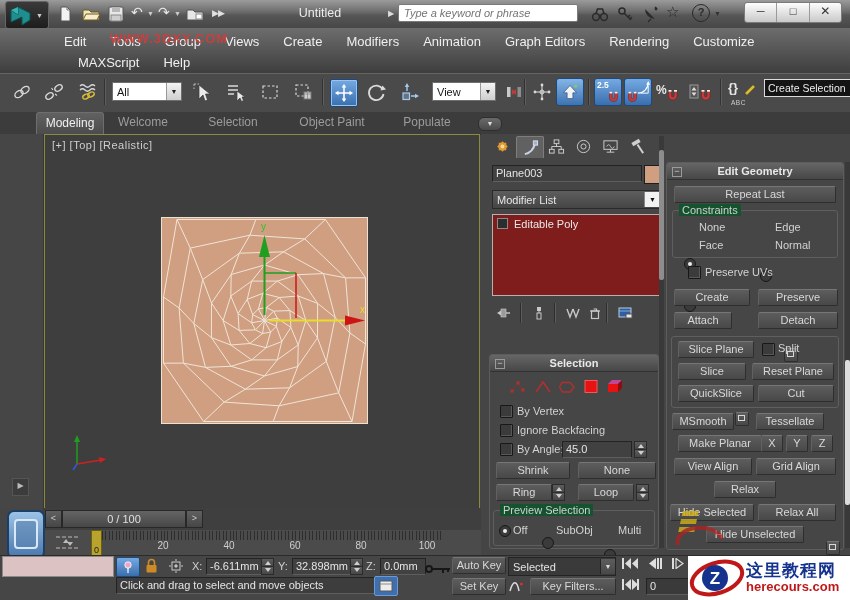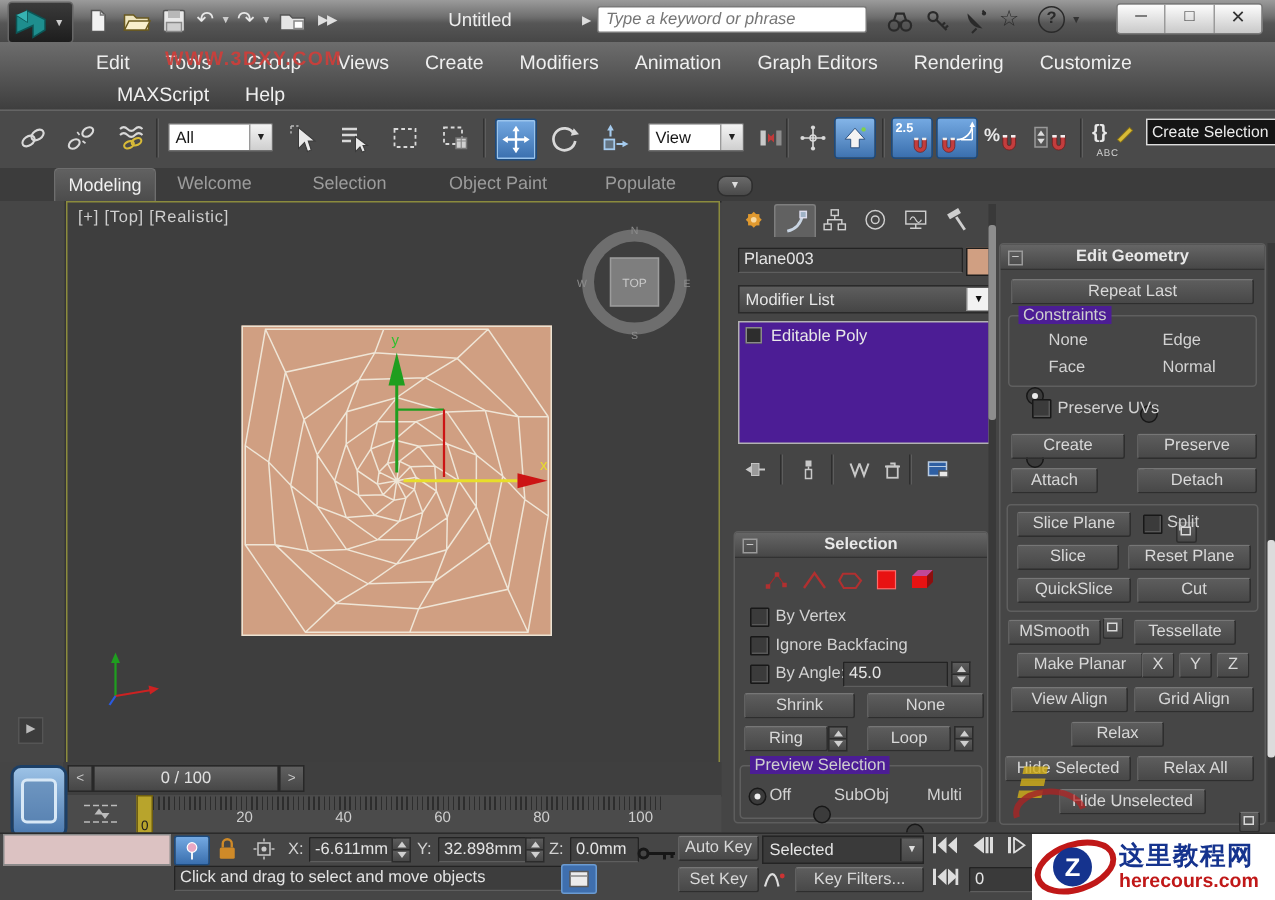--- a/index.html
+++ b/index.html
@@ -30,21 +30,21 @@
   .lbl{font-size:11px;color:#d2d2d2;white-space:nowrap}
 
   
   .roll{border:1px solid #5d5d5d;border-radius:3px;background:#464646}
   .rollh{background:linear-gradient(#666,#474747);border-bottom:1px solid #323232;font-weight:bold;
          font-size:11px;color:#e8e8e8;text-align:center;height:16px;line-height:16px;position:relative;
          border-radius:2px 2px 0 0}
   .rollh .minus{position:absolute;left:5px;top:4px;width:8px;height:8px;border:1px solid #9a9a9a;
          font-size:9px;line-height:6px;text-align:center;color:#ccc;font-weight:normal}
   .grp{border:1px solid #5f5f5f;border-radius:3px;position:absolute}
-  .glabel{position:absolute;top:-7px;left:6px;background:#4c1d95;padding:0 3px;font-size:11px;color:#cfcfcf}
+  .glabel{position:absolute;top:-7px;left:6px;background:#14532d;padding:0 3px;font-size:11px;color:#cfcfcf}
 
   
   .titlebar{left:0;top:0;width:850px;height:28px;background:linear-gradient(#9b9b9b,#6f6f6f 40%,#565656 55%,#474747)}
   .menubar{left:0;top:28px;width:850px;height:45px;background:linear-gradient(#6d6d6d,#3e3e3e)}
   .menurow{position:absolute;display:flex;height:20px;align-items:center}
   .menuitem{padding:0 12px;font-size:13px;color:#efefef}
   .toolbar{left:0;top:73px;width:850px;height:39px;background:#4a4a4a;border-top:1px solid #646464;border-bottom:1px solid #2c2c2c}
   .tbtn{position:absolute;width:28px;height:28px;top:78px;display:flex;align-items:center;justify-content:center;border-radius:2px}
   .tbtn.on{background:linear-gradient(#74a9e2,#3a6fae);border:1px solid #1d4a7c;box-shadow:inset 0 0 0 1px #9ac4ec;width:26px;height:26px}
   .vsep{position:absolute;top:79px;width:1px;height:26px;background:#323232;box-shadow:1px 0 0 #5e5e5e}
@@ -60,21 +60,21 @@
   .viewport{left:44px;top:134px;width:434px;height:373px;background:#3e3e3e;border:1px solid #8b8b3d}
   .vplabel{position:absolute;left:7px;top:4px;color:#cfcfcf;font-size:11px;letter-spacing:.5px}
   .leftstrip{left:0;top:134px;width:43px;height:374px;background:#464646;border-right:1px solid #353535}
 
   .plane{position:absolute;left:116px;top:82px;width:205px;height:205px;background:#d09f82;border:1px solid #ece2d2}
 
   
   .cmdbg{left:481px;top:134px;width:369px;height:421px;background:#454545}
   .tab{position:absolute;top:136px;width:26px;height:21px;display:flex;align-items:center;justify-content:center;border-radius:2px 2px 0 0}
   .tab.on{background:#616161;border:1px solid #7e7e7e;border-bottom:none}
-  .stack{position:absolute;left:492px;top:214px;width:166px;height:80px;background:#4c1d95;border:1px solid #b2b2b2}
+  .stack{position:absolute;left:492px;top:214px;width:166px;height:80px;background:#7f1d1d;border:1px solid #b2b2b2}
   .sticon{position:absolute;top:305px;width:22px;height:16px;display:flex;align-items:center;justify-content:center}
   .ssep{position:absolute;top:303px;width:1px;height:20px;background:#2e2e2e;box-shadow:1px 0 0 #5c5c5c}
 
   
   .timeline{left:42px;top:508px;width:439px;height:22px;background:#3f3f3f;border-bottom:1px solid #2d2d2d}
   .trackbar{left:42px;top:530px;width:439px;height:25px;background:#4b4b4b}
   .ticks{position:absolute;left:53px;top:1px;width:346px;height:9px;
          background:repeating-linear-gradient(90deg,#2d2d2d 0,#2d2d2d 1px,transparent 1px,transparent 3.45px)}
   .num{position:absolute;top:10px;font-size:10px;color:#cfcfcf;transform:translateX(-50%)}
   .statusbar{left:0;top:555px;width:850px;height:45px;background:#464646;border-top:1px solid #2b2b2b}
@@ -344,31 +344,20 @@
   <div class="rtab" style="left:290px;width:84px">Object Paint</div>
   <div class="rtab" style="left:394px;width:66px">Populate</div>
   <div class="abs" style="left:478px;top:117px;width:22px;height:12px;background:linear-gradient(#6a6a6a,#4a4a4a);border:1px solid #2e2e2e;border-radius:6px;text-align:center;line-height:11px;color:#ddd;font-size:7px">▼</div>
 
   <div class="abs leftstrip"></div>
   <div class="abs" style="left:12px;top:478px;width:15px;height:16px;background:#3c3c3c;border:1px solid #555;color:#bbb;font-size:8px;text-align:center;line-height:14px">▶</div>
 
   <div class="abs viewport">
     <div class="vplabel">[+] [Top] [Realistic]</div>
 
-    <div class="abs" style="left:338px;top:13px">
-      <svg width="80" height="80" viewBox="0 0 80 80">
-        <circle cx="40" cy="40" r="31" fill="none" stroke="#a8a8a8" stroke-width="8" opacity=".45"></circle>
-        <rect x="24" y="24" width="32" height="32" fill="#828282" stroke="#a2a2a2" opacity=".95"></rect>
-        <text x="40" y="43" text-anchor="middle" font-size="8" fill="#c9c9c9" font-family="'Liberation Sans',sans-serif">TOP</text>
-        <text x="40" y="8" text-anchor="middle" font-size="7" fill="#8d8d8d">N</text>
-        <text x="5" y="43" text-anchor="middle" font-size="7" fill="#8d8d8d">W</text>
-        <text x="75" y="43" text-anchor="middle" font-size="7" fill="#8d8d8d">E</text>
-        <text x="40" y="78" text-anchor="middle" font-size="7" fill="#8d8d8d">S</text>
-      </svg>
-    </div>
 
     <div class="plane">
       <svg id="mesh-svg" width="205" height="205" viewBox="0 0 205 205" style="position:absolute;left:0;top:0">
           <path d="M96.4,90.9L90.7,96.7L89.6,104.8L93.4,111.9L100.6,115.5L108.6,114.1L114.3,108.3L115.4,100.2L111.6,93.1L104.4,89.5L96.4,90.9M100.9,75.3L85.2,81.4L76.1,95.6L77.1,112.4L87.8,125.5L104.1,129.7L119.8,123.6L128.9,109.4L127.9,92.6L117.2,79.5L100.9,75.3M115.3,63.1L89.7,63.1L68.8,78.0L61.1,102.5L68.8,127.0L89.7,141.9L115.3,141.9L136.2,127.0L143.9,102.5L136.2,78.0L115.3,63.1M136.0,56.7L102.6,47.0L69.2,56.5L49.5,85.1L49.4,119.6L69.0,148.3L102.4,158.0L135.8,148.5L155.5,119.9L155.6,85.4L136.0,56.7M161.5,55.6L121.6,33.8L77.4,35.2L40.7,61.6L31.8,105.5L43.5,149.4L83.4,171.2L127.6,169.8L164.3,143.4L173.2,99.5L161.5,55.6M183.6,59.9L142.8,20.9L87.9,17.2L28.3,30.1L17.1,90.0L21.4,145.1L62.2,184.1L117.1,187.8L176.7,174.9L187.9,115.0L183.6,59.9M203.5,59.8L163.4,1.5L93.8,1.5L15.0,1.5L1.5,79.0L1.5,145.2L41.6,203.5L111.2,203.5L190.0,203.5L203.5,126.0L203.5,59.8M102.5,102.5L96.4,90.9L100.9,75.3L115.3,63.1L136.0,56.7L161.5,55.6L183.6,59.9L203.5,59.8M102.5,102.5L90.7,96.7L85.2,81.4L89.7,63.1L102.6,47.0L121.6,33.8L142.8,20.9L163.4,1.5M102.5,102.5L89.6,104.8L76.1,95.6L68.8,78.0L69.2,56.5L77.4,35.2L87.9,17.2L93.8,1.5M102.5,102.5L93.4,111.9L77.1,112.4L61.1,102.5L49.5,85.1L40.7,61.6L28.3,30.1L15.0,1.5M102.5,102.5L100.6,115.5L87.8,125.5L68.8,127.0L49.4,119.6L31.8,105.5L17.1,90.0L1.5,79.0M102.5,102.5L108.6,114.1L104.1,129.7L89.7,141.9L69.0,148.3L43.5,149.4L21.4,145.1L1.5,145.2M102.5,102.5L114.3,108.3L119.8,123.6L115.3,141.9L102.4,158.0L83.4,171.2L62.2,184.1L41.6,203.5M102.5,102.5L115.4,100.2L128.9,109.4L136.2,127.0L135.8,148.5L127.6,169.8L117.1,187.8L111.2,203.5M102.5,102.5L111.6,93.1L127.9,92.6L143.9,102.5L155.5,119.9L164.3,143.4L176.7,174.9L190.0,203.5M102.5,102.5L104.4,89.5L117.2,79.5L136.2,78.0L155.6,85.4L173.2,99.5L187.9,115.0L203.5,126.0" fill="none" stroke="#efe5d6" stroke-width="1"></path>
         </svg>
       <svg width="205" height="205" viewBox="0 0 205 205" style="position:absolute;left:0;top:0;overflow:visible">
         <line x1="102.5" y1="55" x2="134" y2="55" stroke="#1f9e1f" stroke-width="1.5"></line>
         <line x1="134" y1="55" x2="134" y2="100" stroke="#cc1414" stroke-width="1.5"></line>
         <line x1="102.5" y1="97" x2="102.5" y2="36" stroke="#1f9e1f" stroke-width="2"></line>
         <polygon points="97,39 108,39 102.5,17" fill="#1f9e1f"></polygon>

